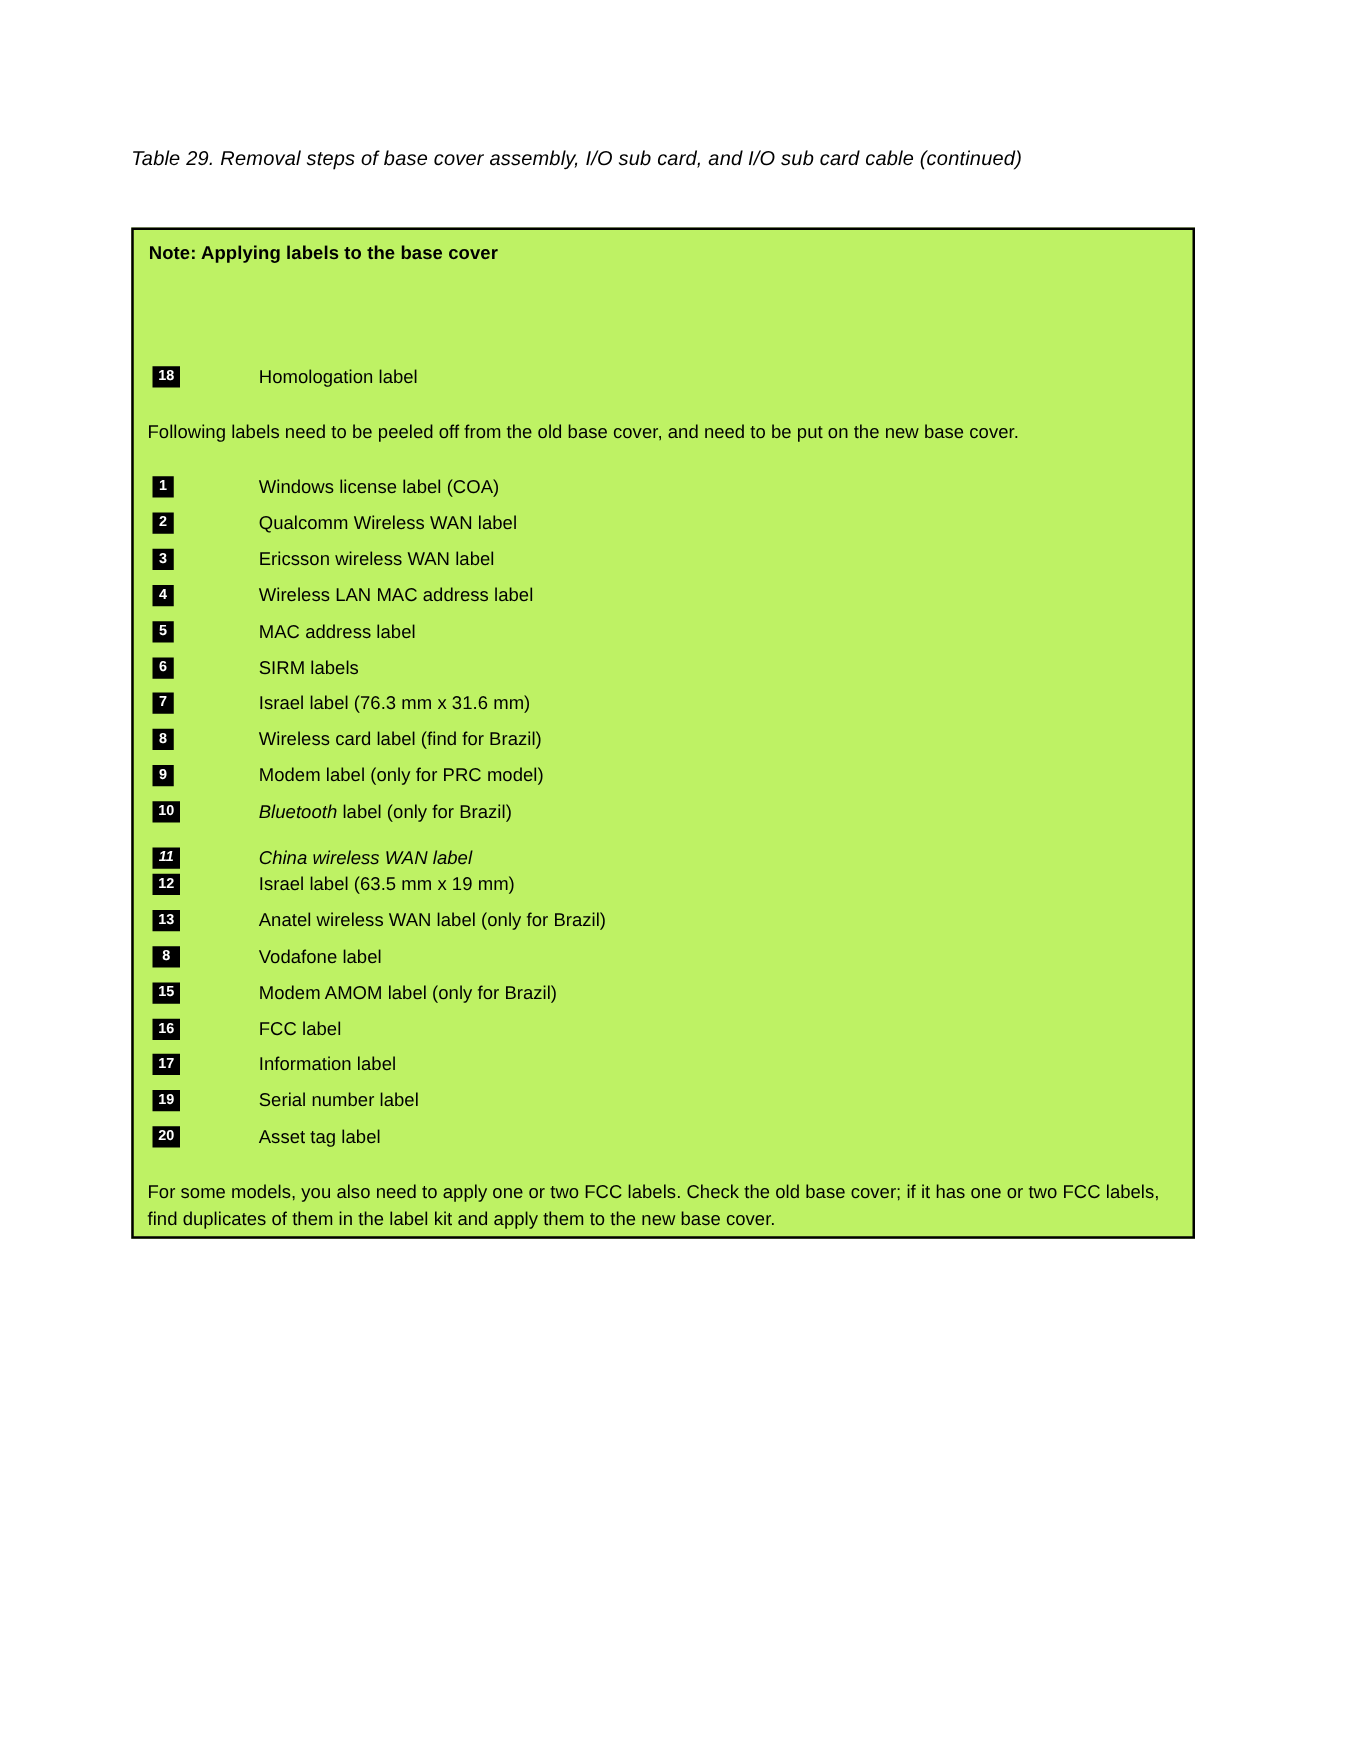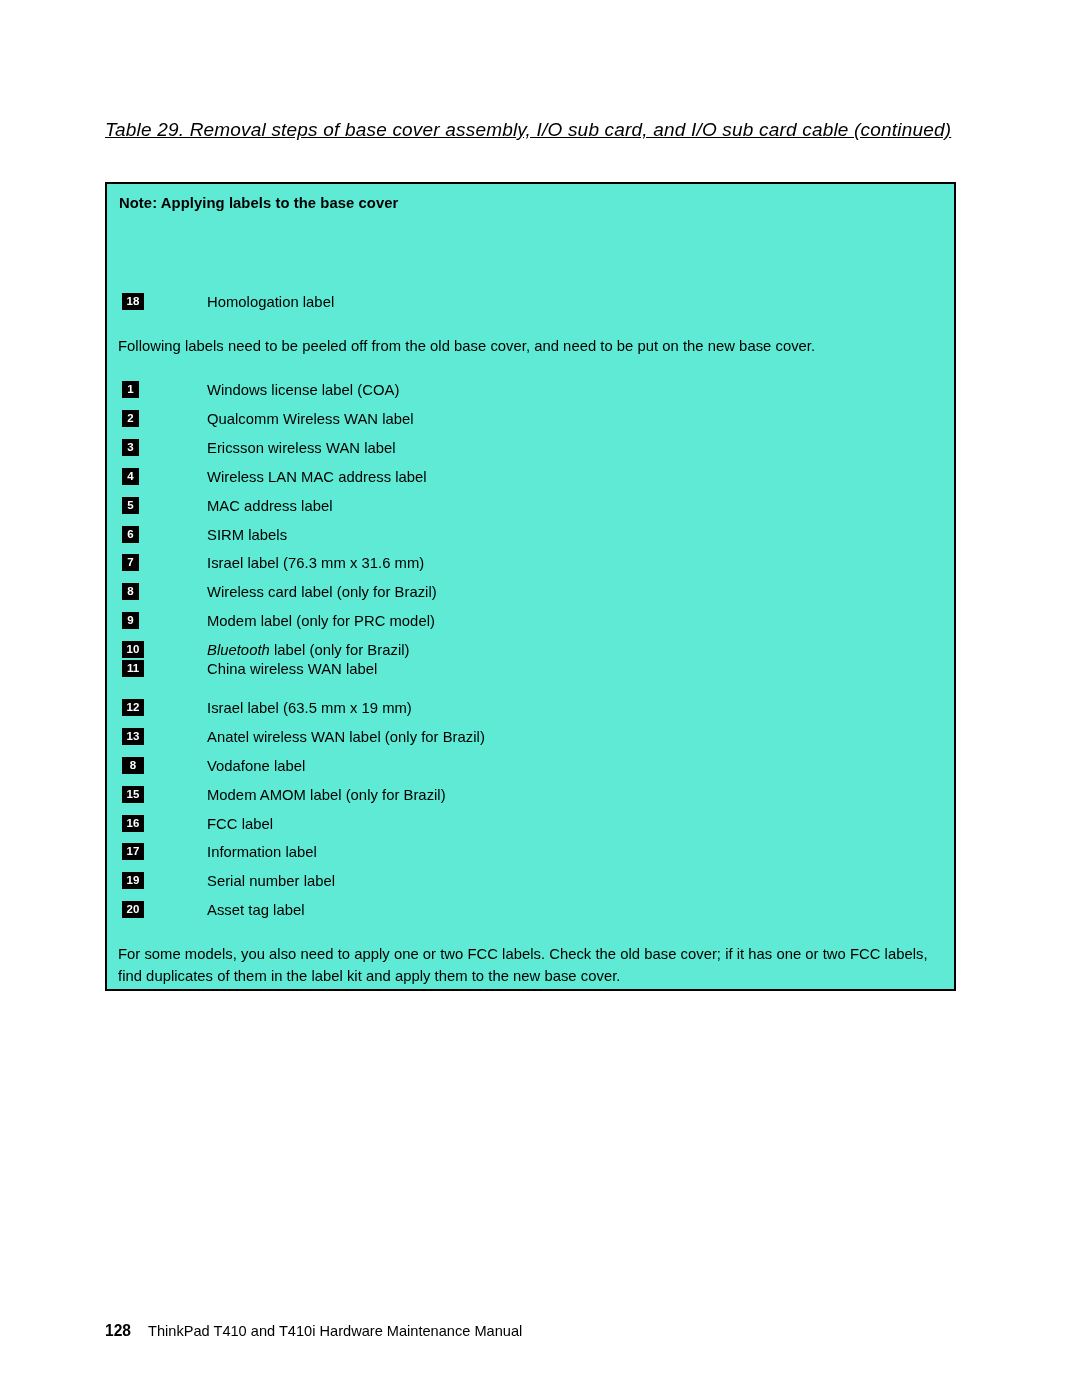--- a/index.html
+++ b/index.html
@@ -20,38 +20,37 @@
     position: absolute;
     inset: 0;
   }
 
   
   .table-caption {
     position: absolute;
     left: 105px;
     top: 118px;
     width: 860px;
-    font-size: 19px;
+    font-size: 16px;
     font-style: italic;
     line-height: 1.3;
     letter-spacing: 0.01em;
     white-space: nowrap;
-    text-decoration: underline;
   }
 
   
   .note-box {
     position: absolute;
     left: 105px;
     top: 182px;
     width: 851px;
     height: 809px;
     border: 2.5px solid #000000;
     box-sizing: border-box;
-    background: #5eead4;
+    background: #bef264;
   }
 
   .note-inner {
     position: relative;
     width: 100%;
     height: 100%;
   }
 
   .note-heading {
     position: absolute;
@@ -193,31 +192,31 @@
           <div class="label-row" style="top: 340.5px;">
             <span class="badge">6</span>
             <span class="label-text">SIRM labels</span>
           </div>
           <div class="label-row" style="top: 369.4px;">
             <span class="badge">7</span>
             <span class="label-text">Israel label (76.3 mm x 31.6 mm)</span>
           </div>
           <div class="label-row" style="top: 398.3px;">
             <span class="badge">8</span>
-            <span class="label-text">Wireless card label (only for Brazil)</span>
+            <span class="label-text">Wireless card label (find for Brazil)</span>
           </div>
           <div class="label-row" style="top: 427.2px;">
             <span class="badge">9</span>
             <span class="label-text">Modem label (only for PRC model)</span>
           </div>
           <div class="label-row" style="top: 456.1px;">
             <span class="badge wide">10</span>
             <span class="label-text"><i>Bluetooth</i><span> label (only for Brazil)</span></span>
           </div>
-          <div class="label-row" style="top: 475px;">
+          <div class="label-row" style="top: 493px; font-style: italic;">
             <span class="badge wide">11</span>
             <span class="label-text">China wireless WAN label</span>
           </div>
           <div class="label-row" style="top: 513.9px;">
             <span class="badge wide">12</span>
             <span class="label-text">Israel label (63.5 mm x 19 mm)</span>
           </div>
           <div class="label-row" style="top: 542.8px;">
             <span class="badge wide">13</span>
             <span class="label-text">Anatel wireless WAN label (only for Brazil)</span>
@@ -246,17 +245,14 @@
             <span class="badge wide">20</span>
             <span class="label-text">Asset tag label</span>
           </div>
         </div>
 
       <div class="para para-closing">For some models, you also need to apply one or two FCC labels. Check the old base cover; if it has one or two FCC labels, find duplicates of them in the label kit and apply them to the new base cover.</div>
 
     </div>
   </div>
 
-  <div class="footer">
-    <span class="page-number">128</span><span class="manual-title">ThinkPad T410 and T410i Hardware Maintenance Manual</span>
-  </div>
 
 </div>
 
 </body></html>

